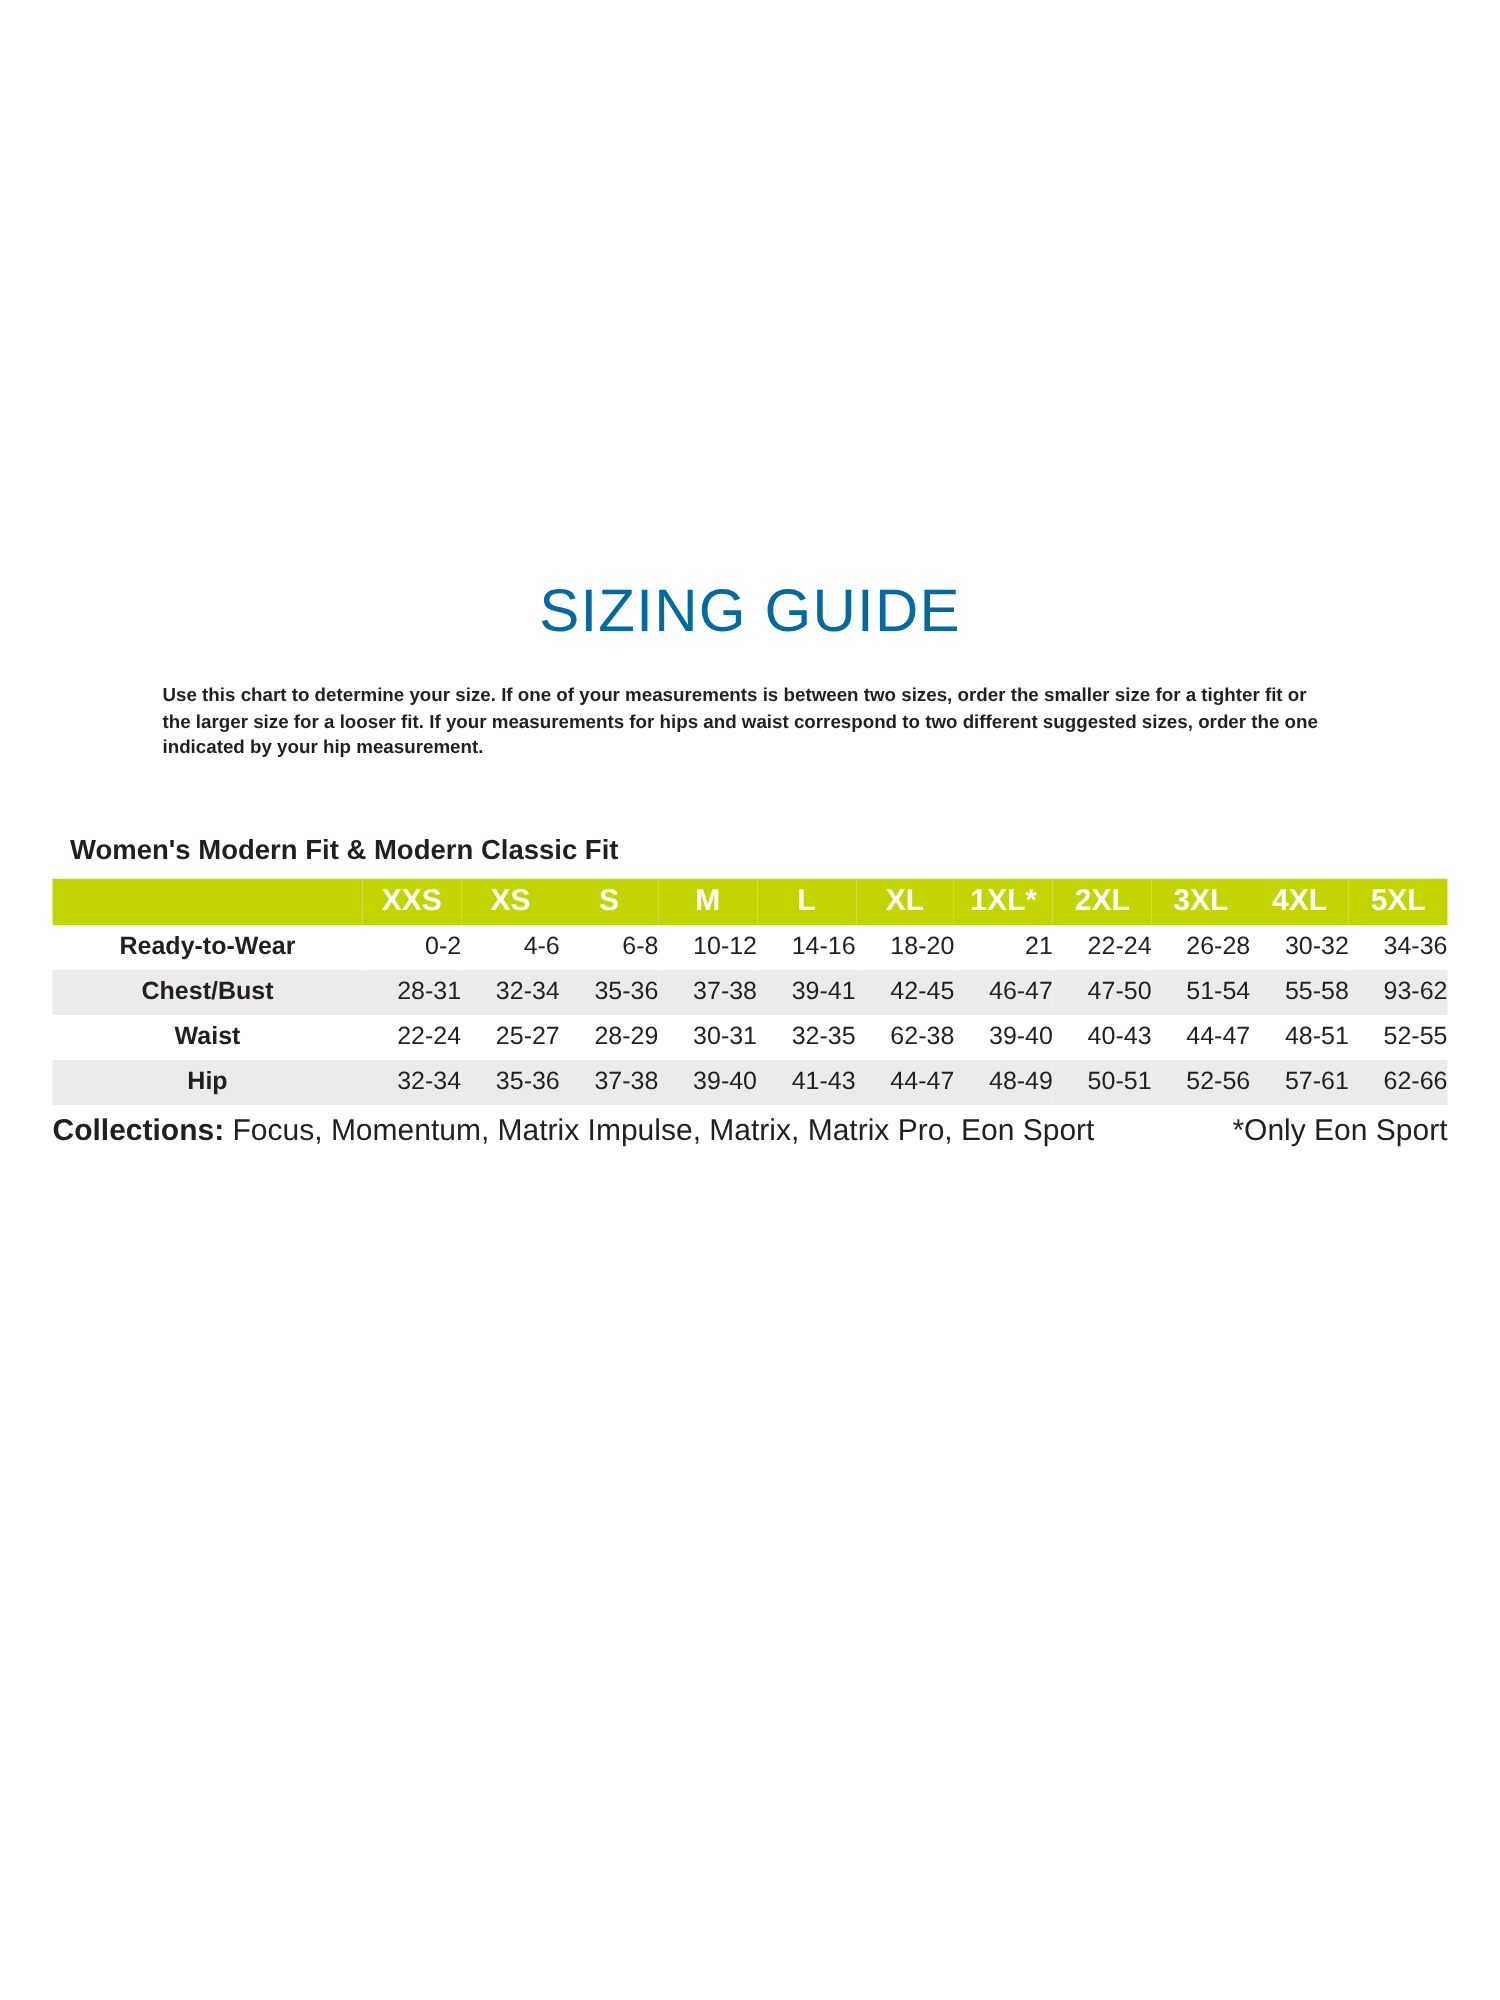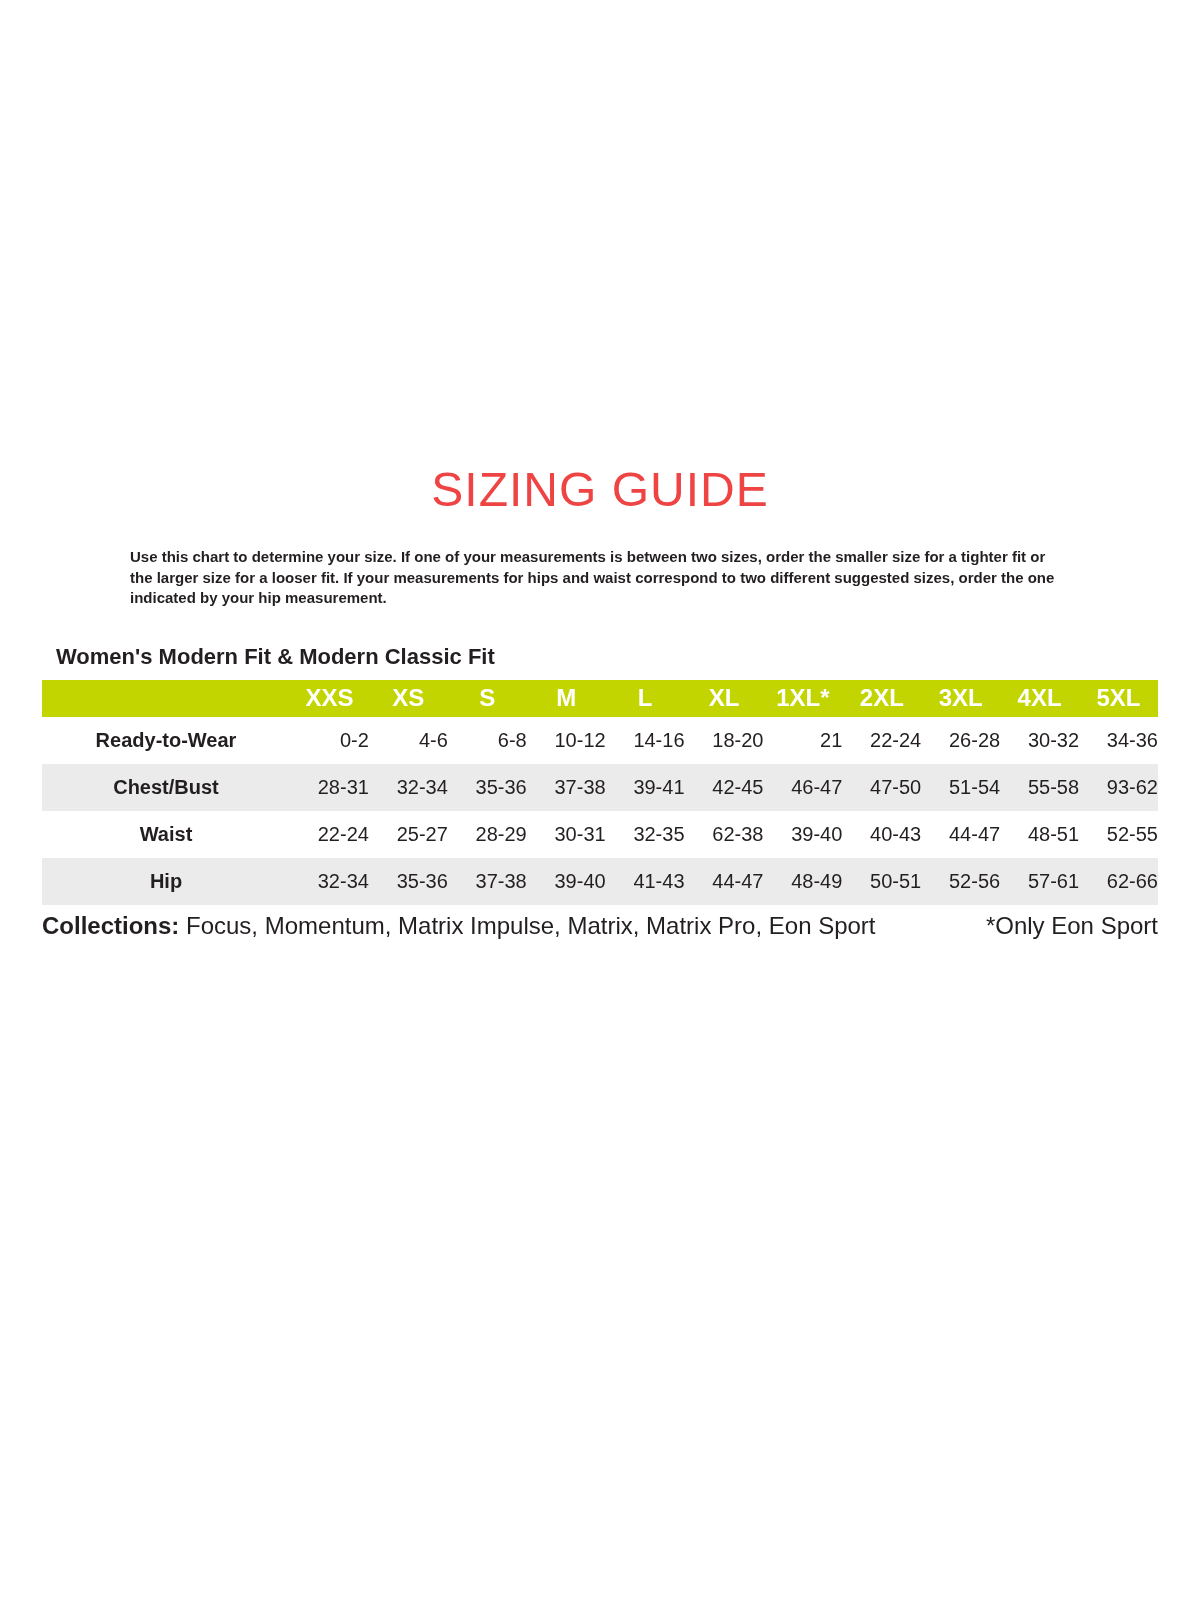--- a/index.html
+++ b/index.html
@@ -18,33 +18,33 @@
   }
   .page{
     width:1200px;height:1600px;
     padding-top:462px;
   }
   .page-title{
     text-align:center;
     font-size:48px;
     font-weight:400;
     letter-spacing:1px;
-    color:#ef4444;
+    color:#0369a1;
   }
   .intro{
     width:940px;
     margin:30px auto 1px auto;
     font-size:15px;
     font-weight:600;
     line-height:1.37;
     color:var(--text);
   }
   .table-section{
     width:1116px;
-    margin:35px auto 0 auto;
+    margin:58px auto 0 auto;
     padding:0 0 0 0;
   }
   .section-heading{
     font-size:22px;
     font-weight:700;
     padding-left:14px;
     margin-bottom:10px;
     color:var(--text);
   }
   table.size-table{
@@ -67,21 +67,21 @@
     font-weight:700;
     text-align:center;
     vertical-align:middle;
   }
   table.size-table tbody td{
     font-size:20px;
     font-weight:400;
     text-align:right;
     vertical-align:middle;
   }
-  table.size-table tbody tr{height:47px;}
+  table.size-table tbody tr{height:36px;}
   table.size-table tbody tr.striped{background:var(--stripe-bg);}
   .footer-row{
     display:flex;
     justify-content:space-between;
     align-items:baseline;
     margin-top:7px;
     font-size:24px;
   }
   .collections .bold{font-weight:700;}
   .collections{color:var(--text);}

